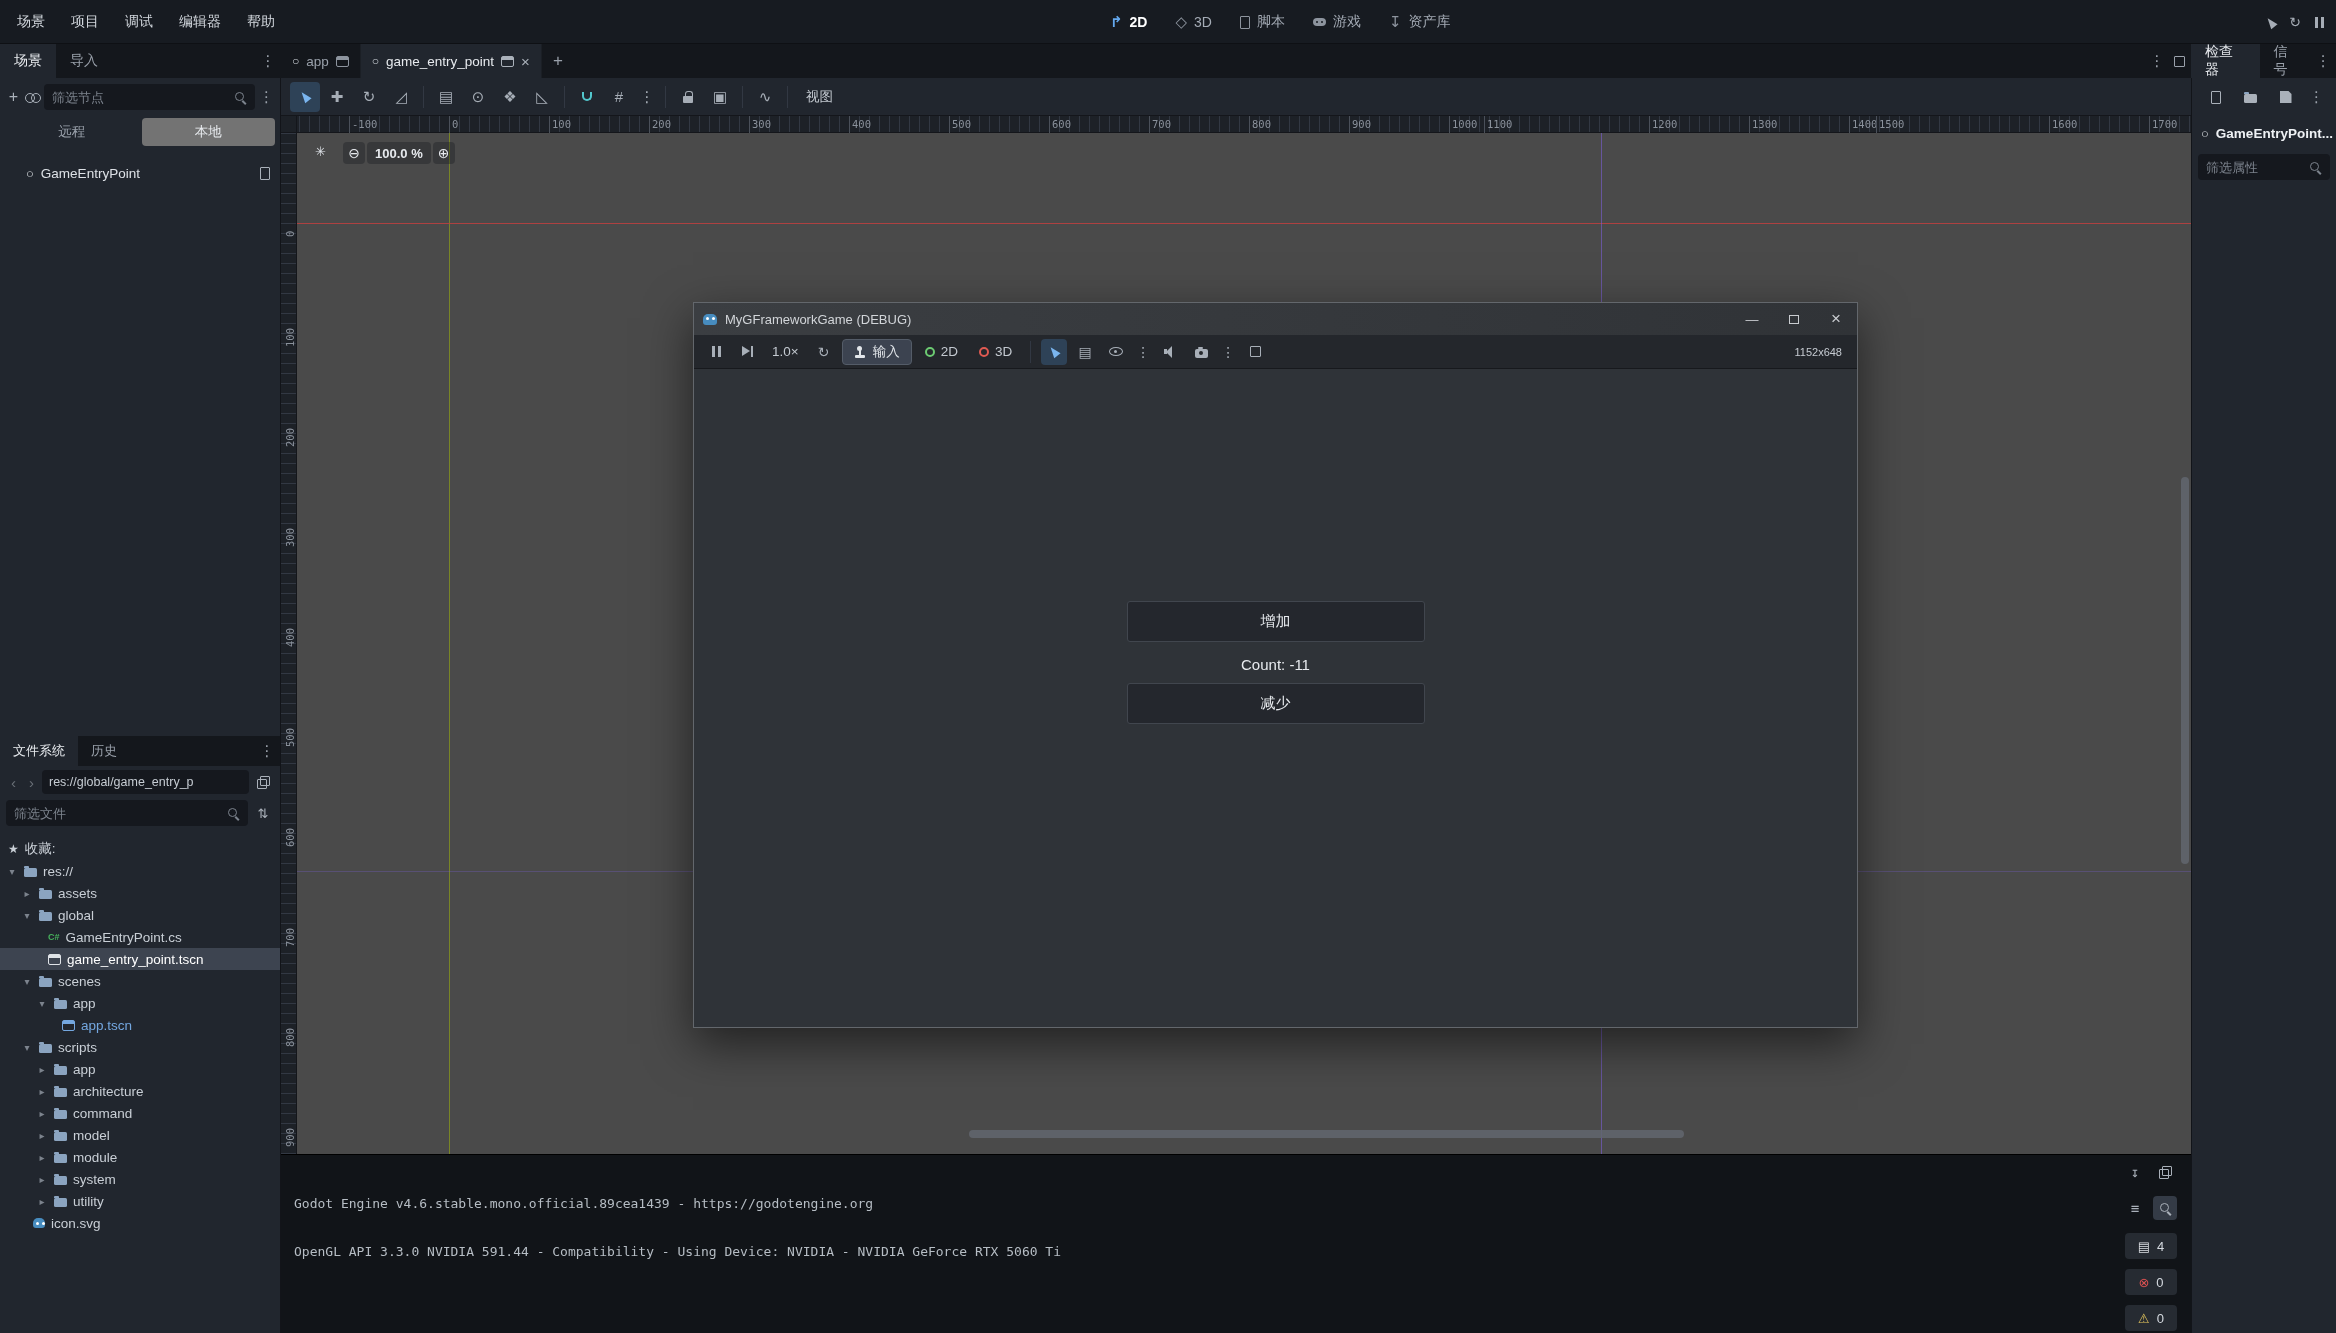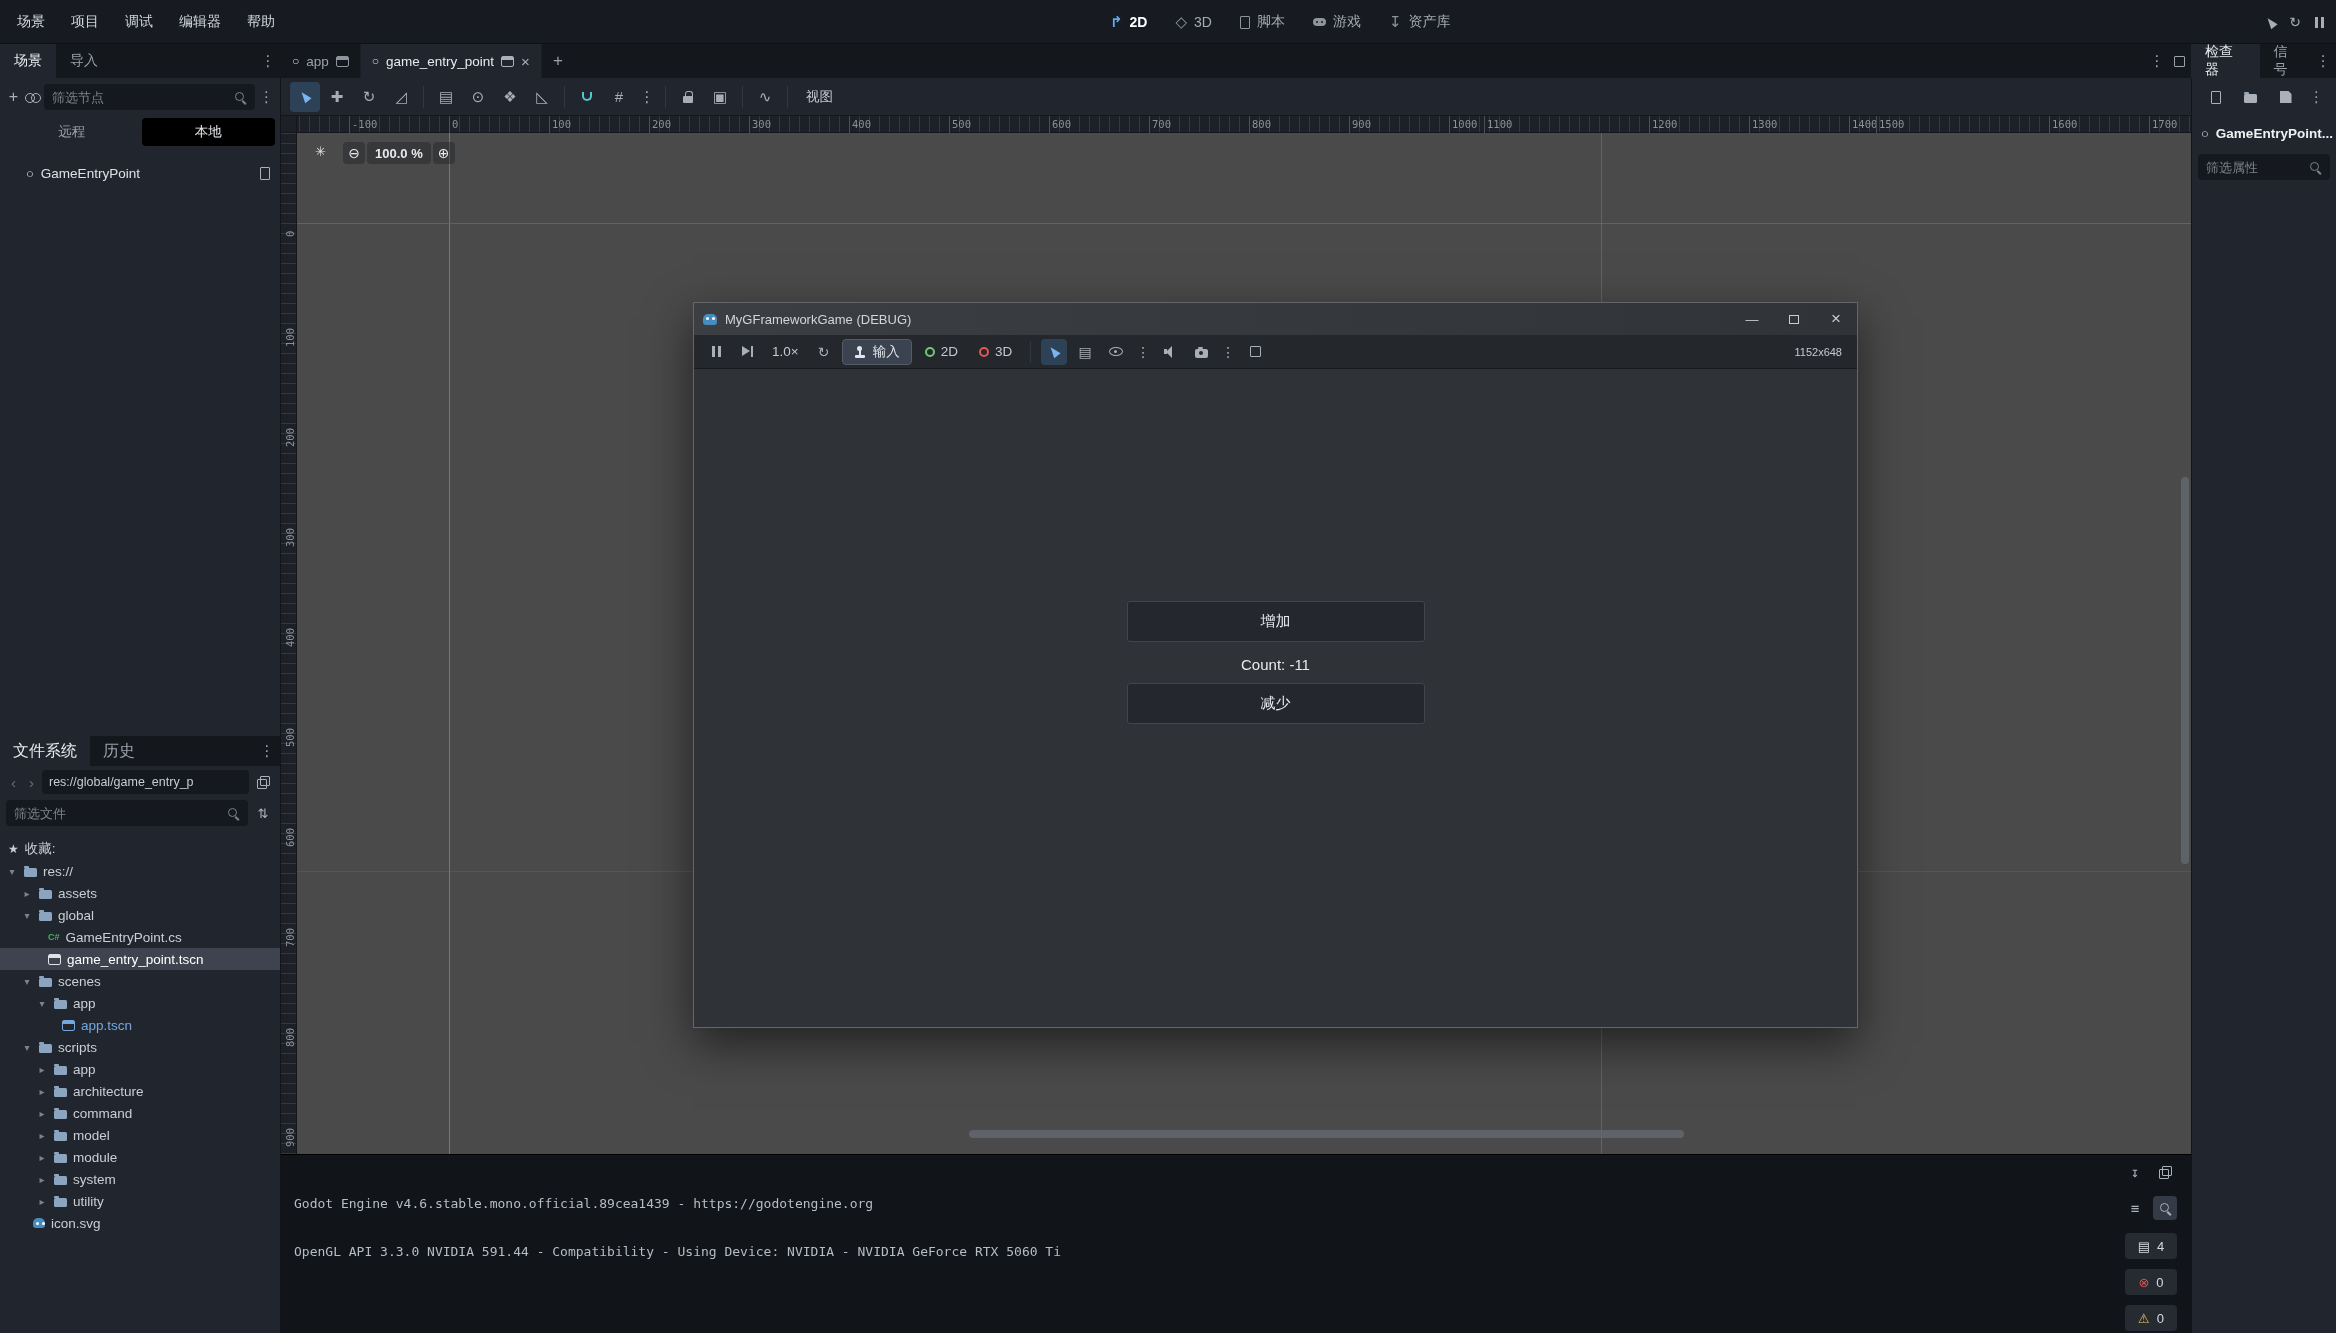--- a/index.html
+++ b/index.html
@@ -84,27 +84,27 @@
   .strip-right .dots{margin-left:auto;margin-right:4px}
 
   
   .leftdock{position:absolute;left:0;top:78px;width:281px;bottom:0;background:#21262e;border-right:1px solid #121419}
   .ld-toolbar{display:flex;align-items:center;gap:4px;padding:6px 6px;height:38px}
   .search-box{flex:1;height:26px;background:#15181e;border-radius:4px;display:flex;align-items:center;padding:0 8px;gap:6px;color:#7c838d}
   .search-box input{flex:1;background:none;border:none;outline:none;color:#c7cdd4;font-size:13px;font-family:Liberation Sans, sans-serif;min-width:0}
   .search-box input::placeholder{color:#7c838d}
   .seg-row{display:flex;gap:3px;padding:2px 5px;height:32px}
   .seg{flex:1;height:28px;display:flex;align-items:center;justify-content:center;border-radius:4px;color:#9aa1ab;font-size:13.5px}
-  .seg.active{background:#000000;color:#e8ebef}
+  .seg.active{background:#737373;color:#e8ebef}
   .scene-tree-row{display:flex;align-items:center;gap:7px;height:26px;margin-top:12px;padding:0 10px 0 26px;color:#dde1e6;font-size:13.5px}
   .scene-tree-row .right{margin-left:auto;color:#aab1ba}
 
   .fs-section{position:absolute;left:0;top:658px;right:0;bottom:0;display:flex;flex-direction:column}
   .fs-tabs{height:30px;background:#14171c;display:flex;align-items:center;flex:none}
-  .fs-tab{padding:0 13px;height:30px;display:flex;align-items:center;color:#9aa1ab;font-size:16px}
+  .fs-tab{padding:0 13px;height:30px;display:flex;align-items:center;color:#9aa1ab;font-size:13px}
   .fs-tab.active{background:#21262e;color:#e7eaee}
   .fs-tabs .dots{margin-left:auto;margin-right:4px}
   .fs-nav{display:flex;align-items:center;gap:3px;padding:4px 6px;height:32px;flex:none}
   .nav-arrow{color:#6a7078;width:15px;text-align:center;font-size:15px}
   .path-box{flex:1;height:24px;background:#15181e;border-radius:4px;display:flex;align-items:center;padding:0 7px;min-width:0}
   .path-box input{flex:1;background:none;border:none;outline:none;color:#c6ccd3;font-size:12.5px;font-family:inherit;min-width:0}
   .fs-filter{display:flex;align-items:center;gap:4px;padding:2px 6px;height:30px;flex:none}
   .fs-tree{flex:1;padding-top:10px;overflow:hidden}
   .tree-row{display:flex;align-items:center;height:22px;font-size:13.5px;color:#c9cfd6;gap:6px;padding-right:6px}
   .tree-row .arrow{width:12px;color:#7c838d;font-size:10px;text-align:center;flex:none}

